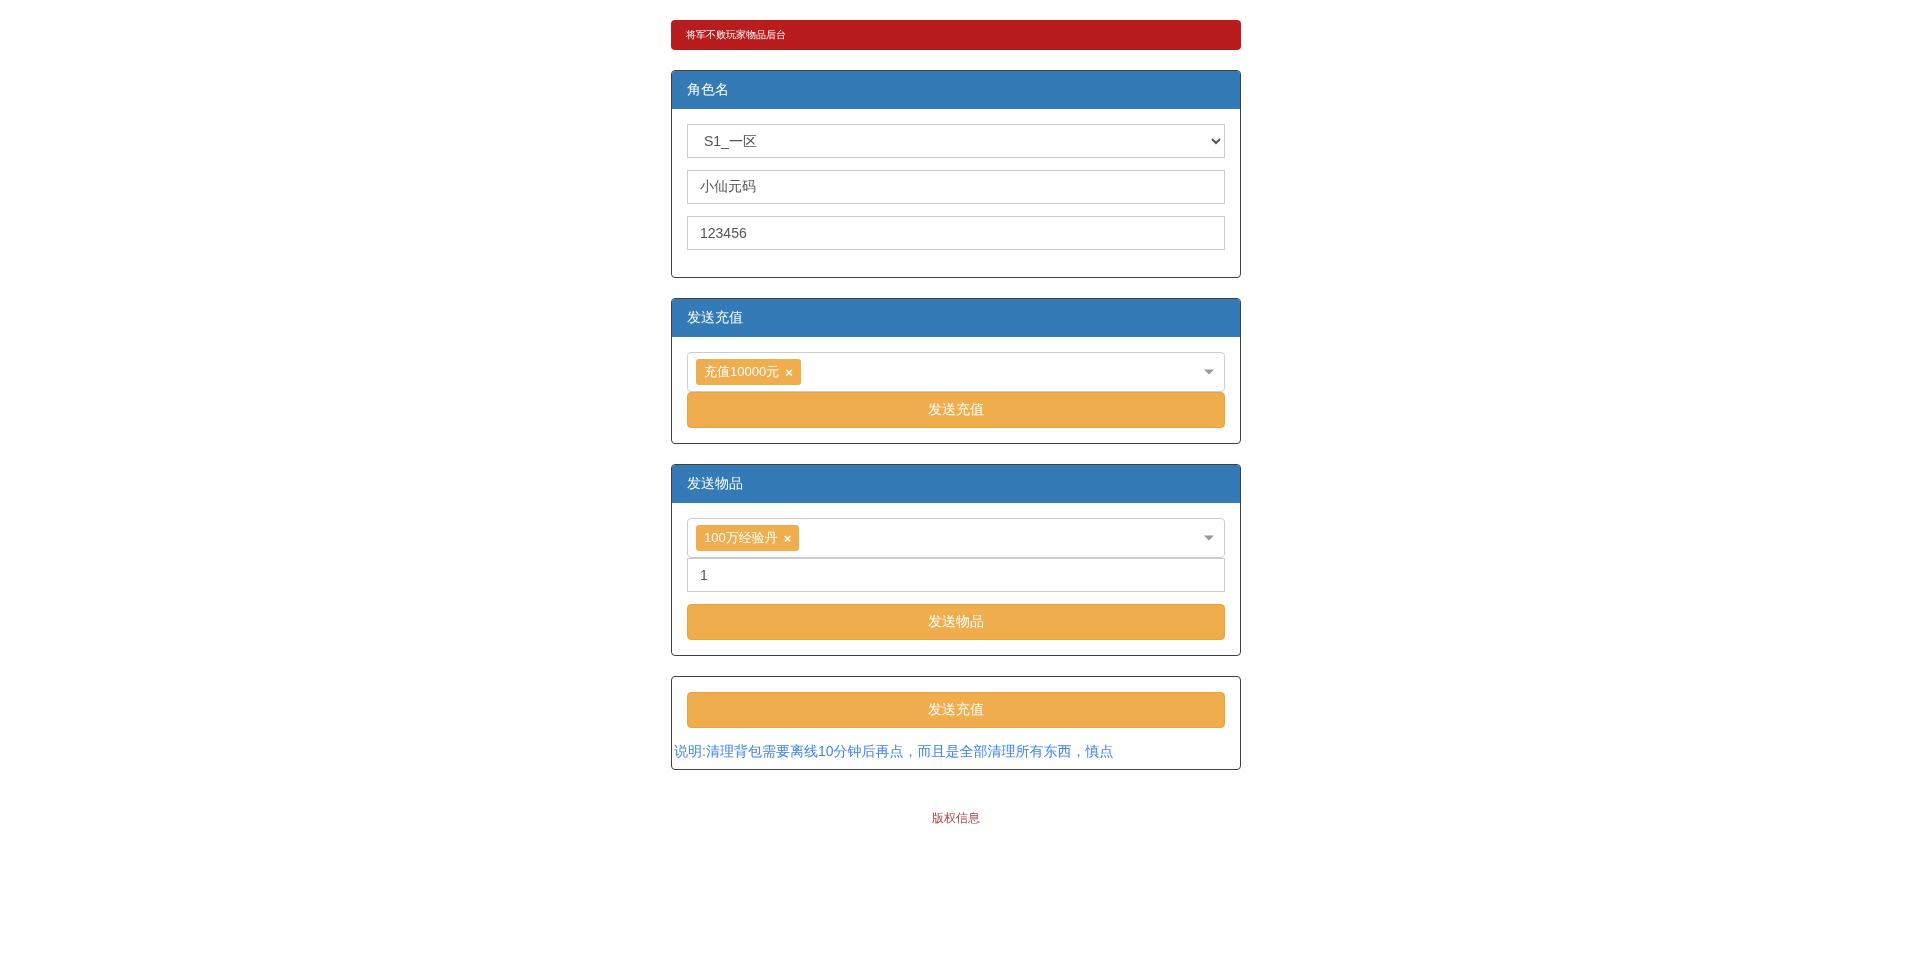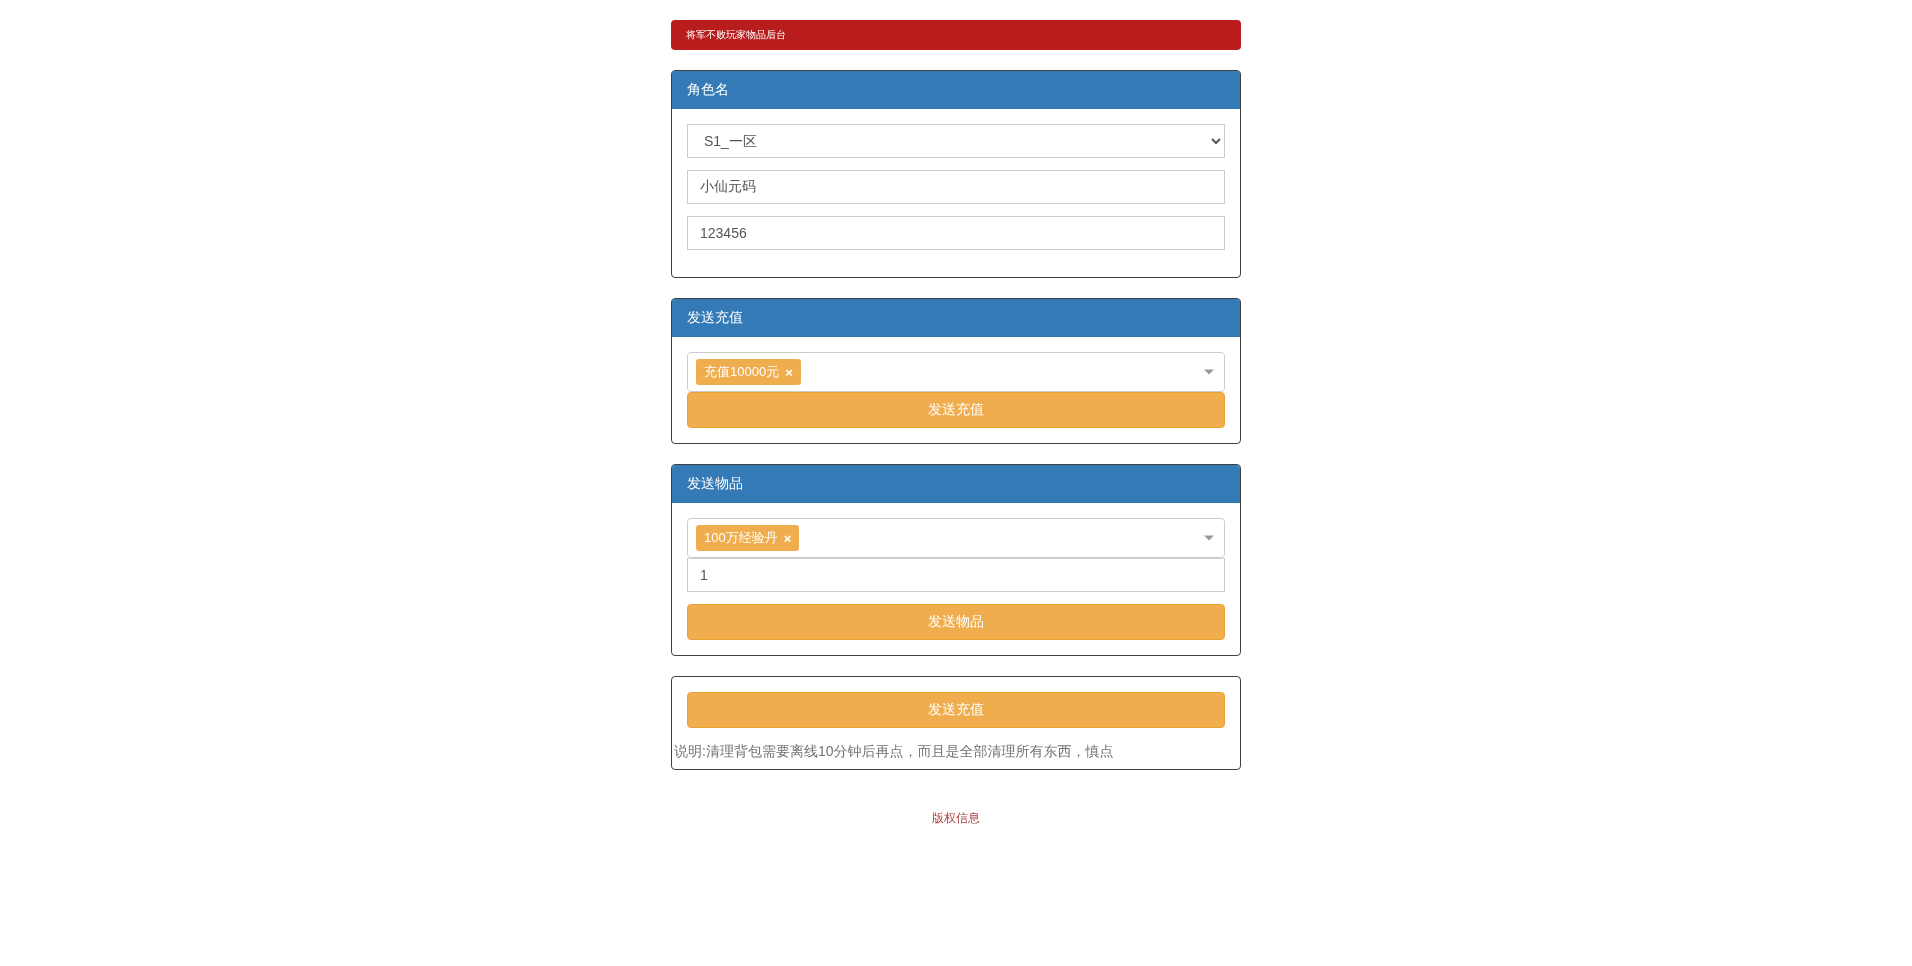--- a/index.html
+++ b/index.html
@@ -129,21 +129,21 @@
       cursor: pointer;
       color: #fff;
     }
     
     .btn-warning {
       background: #f0ad4e;
       border-color: #eea236;
     }
     
     .note-text {
-      color: #737373;
+      color: #3b82f6;
       font-size: 14px;
       padding: 0;
     }
     
     .footer {
       text-align: center;
       color: #a94442;
       font-size: 12px;
       margin-top: 30px;
       padding: 10px 0;

